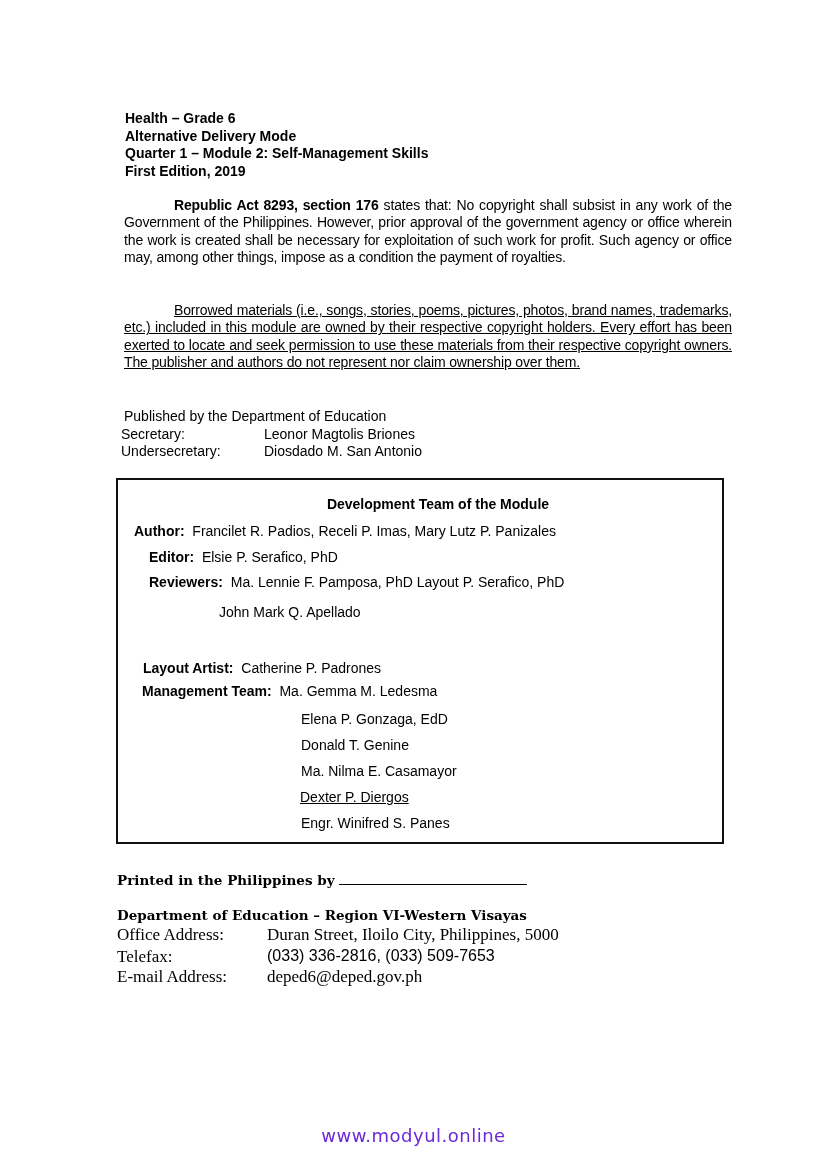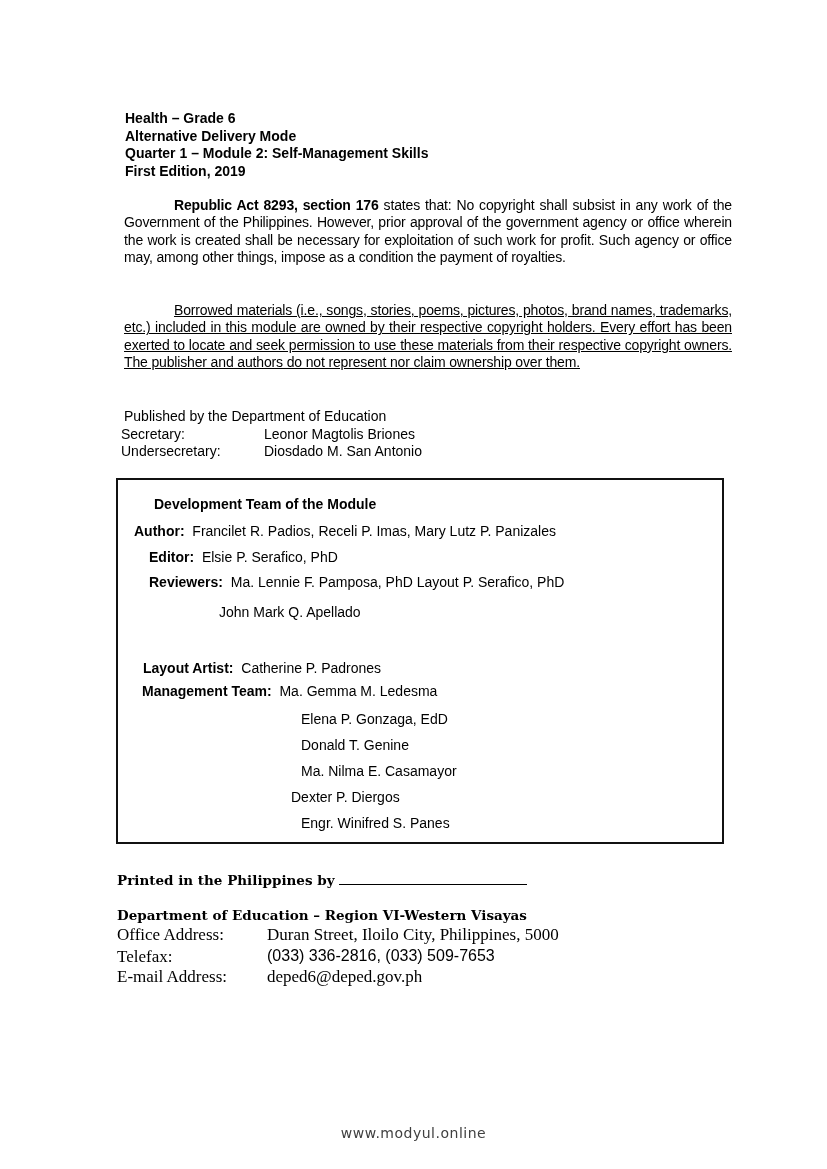--- a/index.html
+++ b/index.html
@@ -19,34 +19,34 @@
     .p2 { top: 302px; text-decoration: underline; }
     .pub { left: 121px; top: 408px; font-size: 14px; line-height: 17.5px; }
     .pub .row { white-space: nowrap; position: relative; height: 17.5px; }
     .pub .lbl { position: absolute; left: 0; }
     .pub .val { position: absolute; left: 143px; }
     .pub .first { padding-left: 3px; }
     .team-box {
       left: 116px; top: 478px; width: 608px; height: 366px;
       border: 2px solid #111; box-sizing: border-box;
     }
-    .team-title { position: absolute; left: 0; width: 100%; top: 16px; font-weight: bold; font-size: 14px; padding-left: 36px; box-sizing: border-box;}
+    .team-title { position: absolute; left: 0; width: 100%; top: 16px; text-align: center; font-weight: bold; font-size: 14px; padding-left: 36px; box-sizing: border-box;}
     .team-row { position: absolute; font-size: 14px; white-space: nowrap; }
     .team-row b { font-weight: bold; }
     .footer {
       left: 117px; font-family: "DejaVu Serif", "Liberation Serif", serif; font-size: 14.5px; white-space: nowrap;
     }
     .footer.bold { font-weight: bold; font-size: 13.5px; }
     .contact { position: absolute; left: 117px; font-family: "Liberation Serif", serif; font-size: 17px; white-space: nowrap; }
     .contact .lbl { position: absolute; left: 0; }
     .contact .val { position: absolute; left: 150px; }
     .contact .val.sans { font-family: "Liberation Sans", sans-serif; font-size: 16px; }
     .watermark {
       left: 0; width: 827px; top: 1125px; text-align: center;
-      font-family: "DejaVu Sans", sans-serif; font-size: 14px; color: #404040; letter-spacing: 0.5px;
+      font-family: "DejaVu Sans", sans-serif; font-size: 18px; color: #6d28d9; letter-spacing: 0.5px;
     }
     .blank-line { display: inline-block; width: 188px; border-bottom: 1px solid #000; height: 12px; vertical-align: baseline; margin-left: 4px; }
   </style>
 </head>
 <body>
 
 <div class="abs title-block">
   <div>Health – Grade 6</div>
   <div>Alternative Delivery Mode</div>
   <div>Quarter 1 – Module 2: Self-Management Skills</div>
@@ -90,21 +90,21 @@
     <b>Layout Artist:</b>&nbsp;
     <span>Catherine P. Padrones</span>
   </div>
   <div class="team-row" style="left:24px; top:203px;text-align:center;">
     <b>Management Team:</b>&nbsp;
     <span>Ma. Gemma M. Ledesma</span>
   </div>
   <div class="team-row" style="left:183px; top:231px;">Elena P. Gonzaga, EdD</div>
   <div class="team-row" style="left:183px; top:257px;">Donald T. Genine</div>
   <div class="team-row" style="left:183px; top:283px;">Ma. Nilma E. Casamayor</div>
-  <div class="team-row" style="left:173px; top:309px;">Dexter P. Diergos</div>
+  <div class="team-row" style="left:182px; top:309px;text-decoration:underline;">Dexter P. Diergos</div>
   <div class="team-row" style="left:183px; top:335px;">Engr. Winifred S. Panes</div>
 </div>
 
 <div class="abs footer bold" style="top:872px;">
   <span>Printed in the Philippines by</span><span class="blank-line"></span>
 </div>
 <div class="abs footer bold" style="top:907px;">Department of Education – Region VI-Western Visayas</div>
 
 <div class="contact" style="top:925px;">
   <span class="lbl">Office Address:</span>

